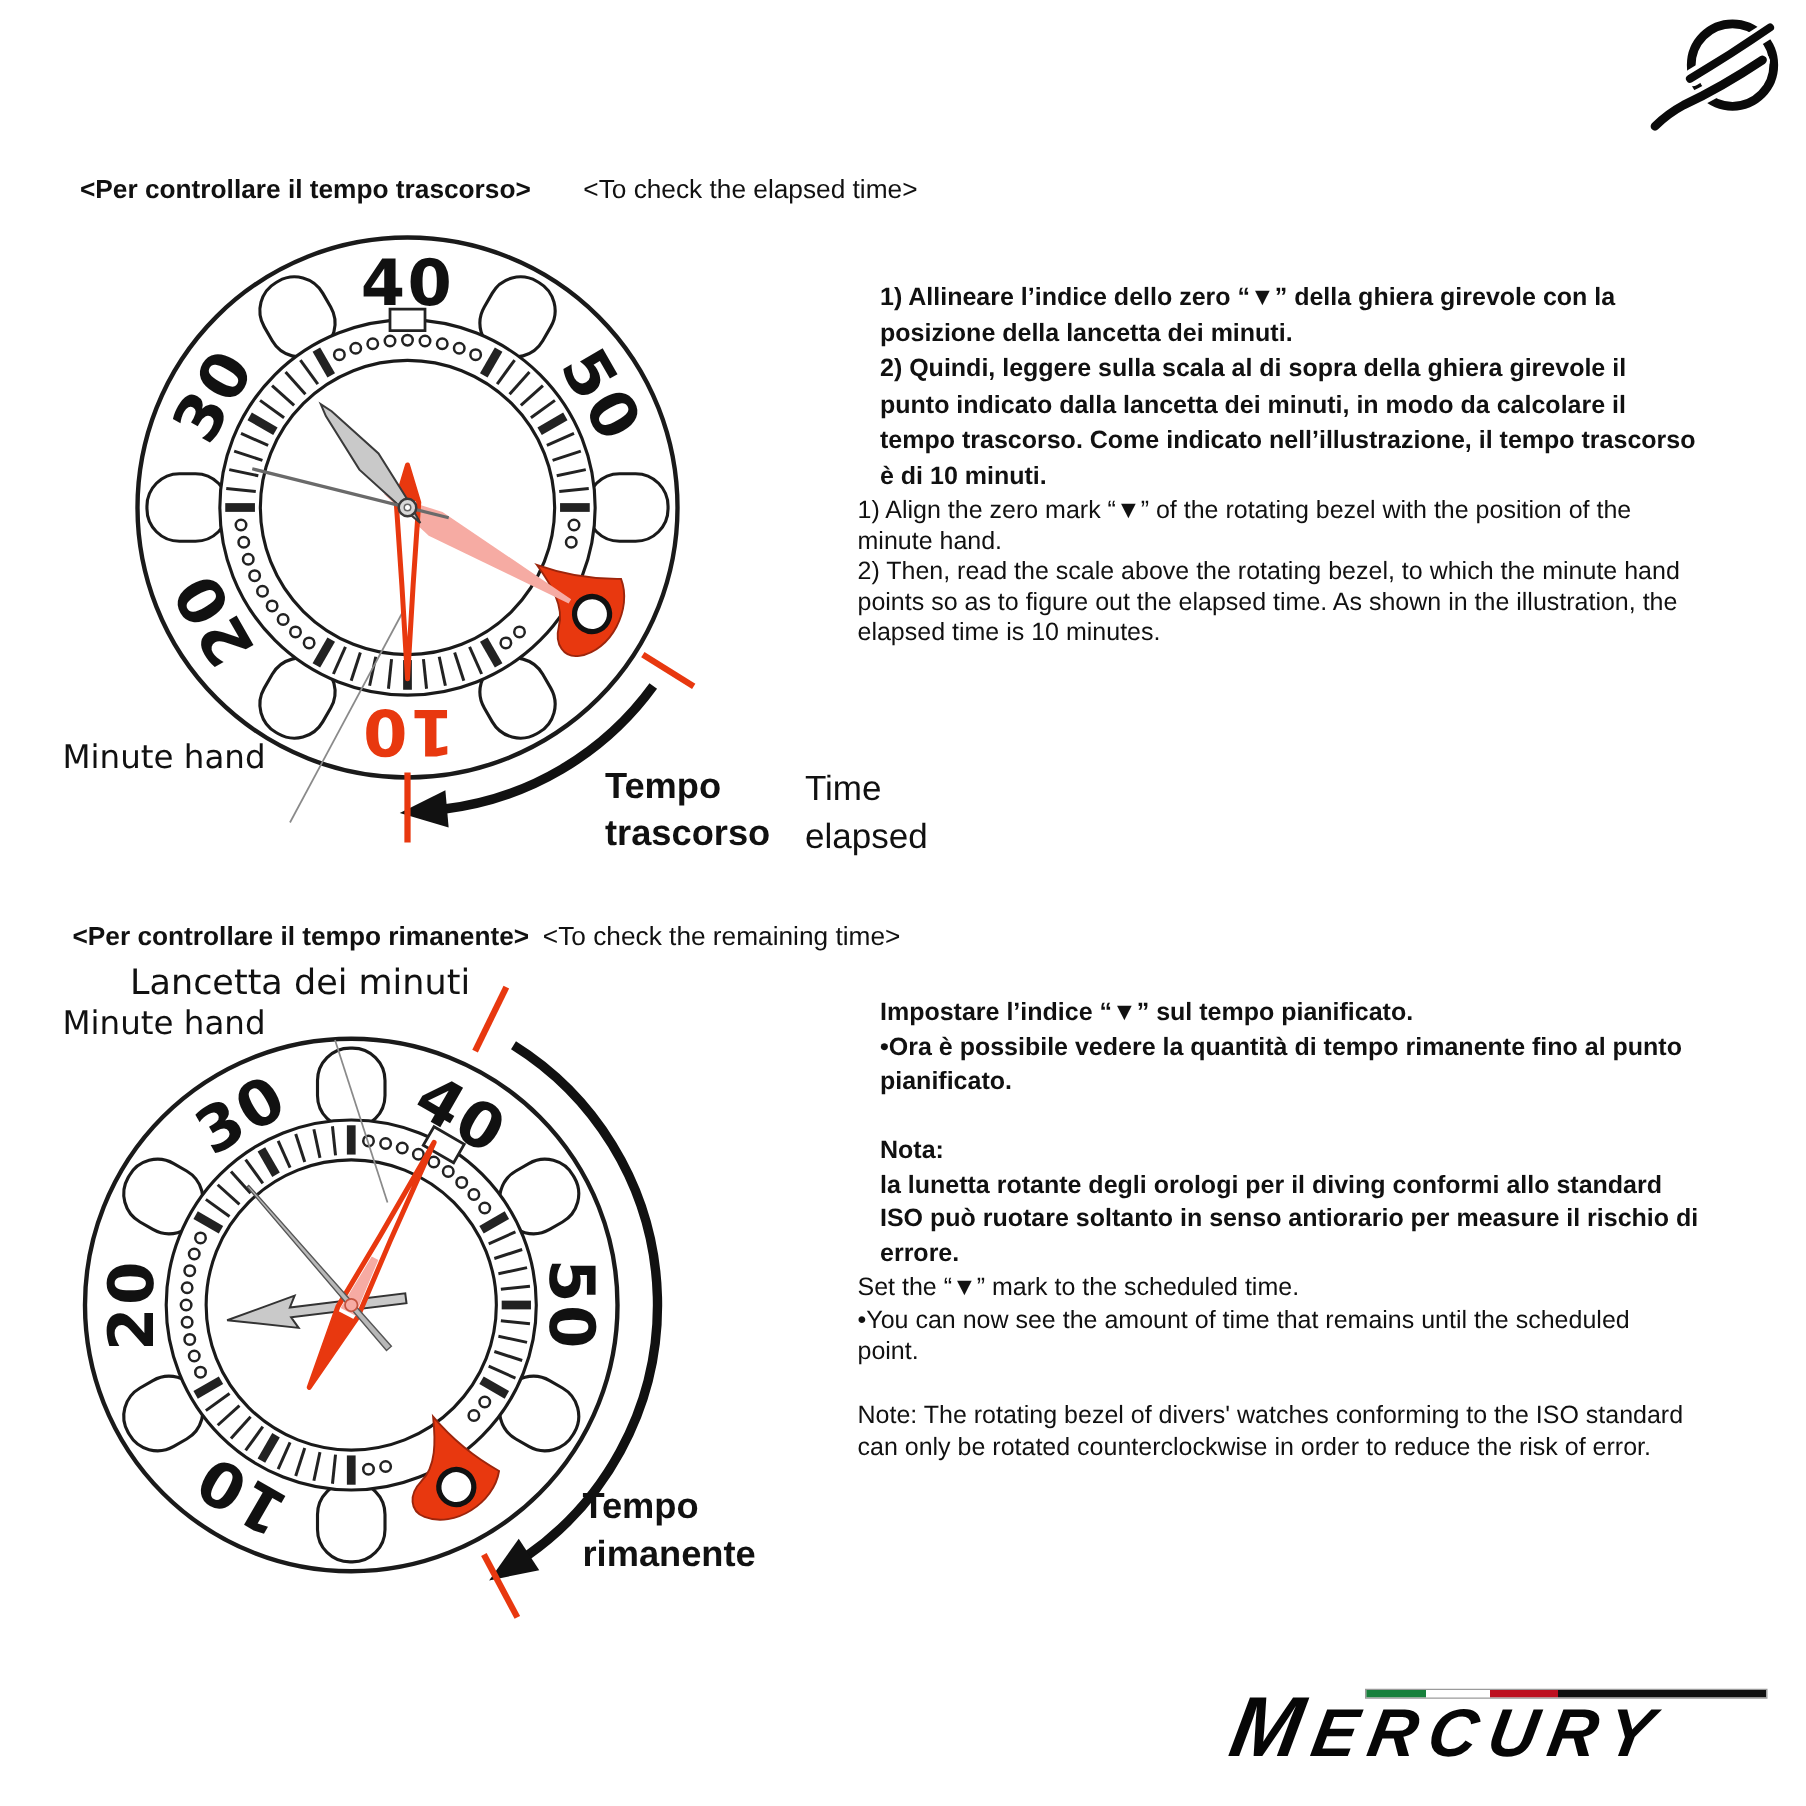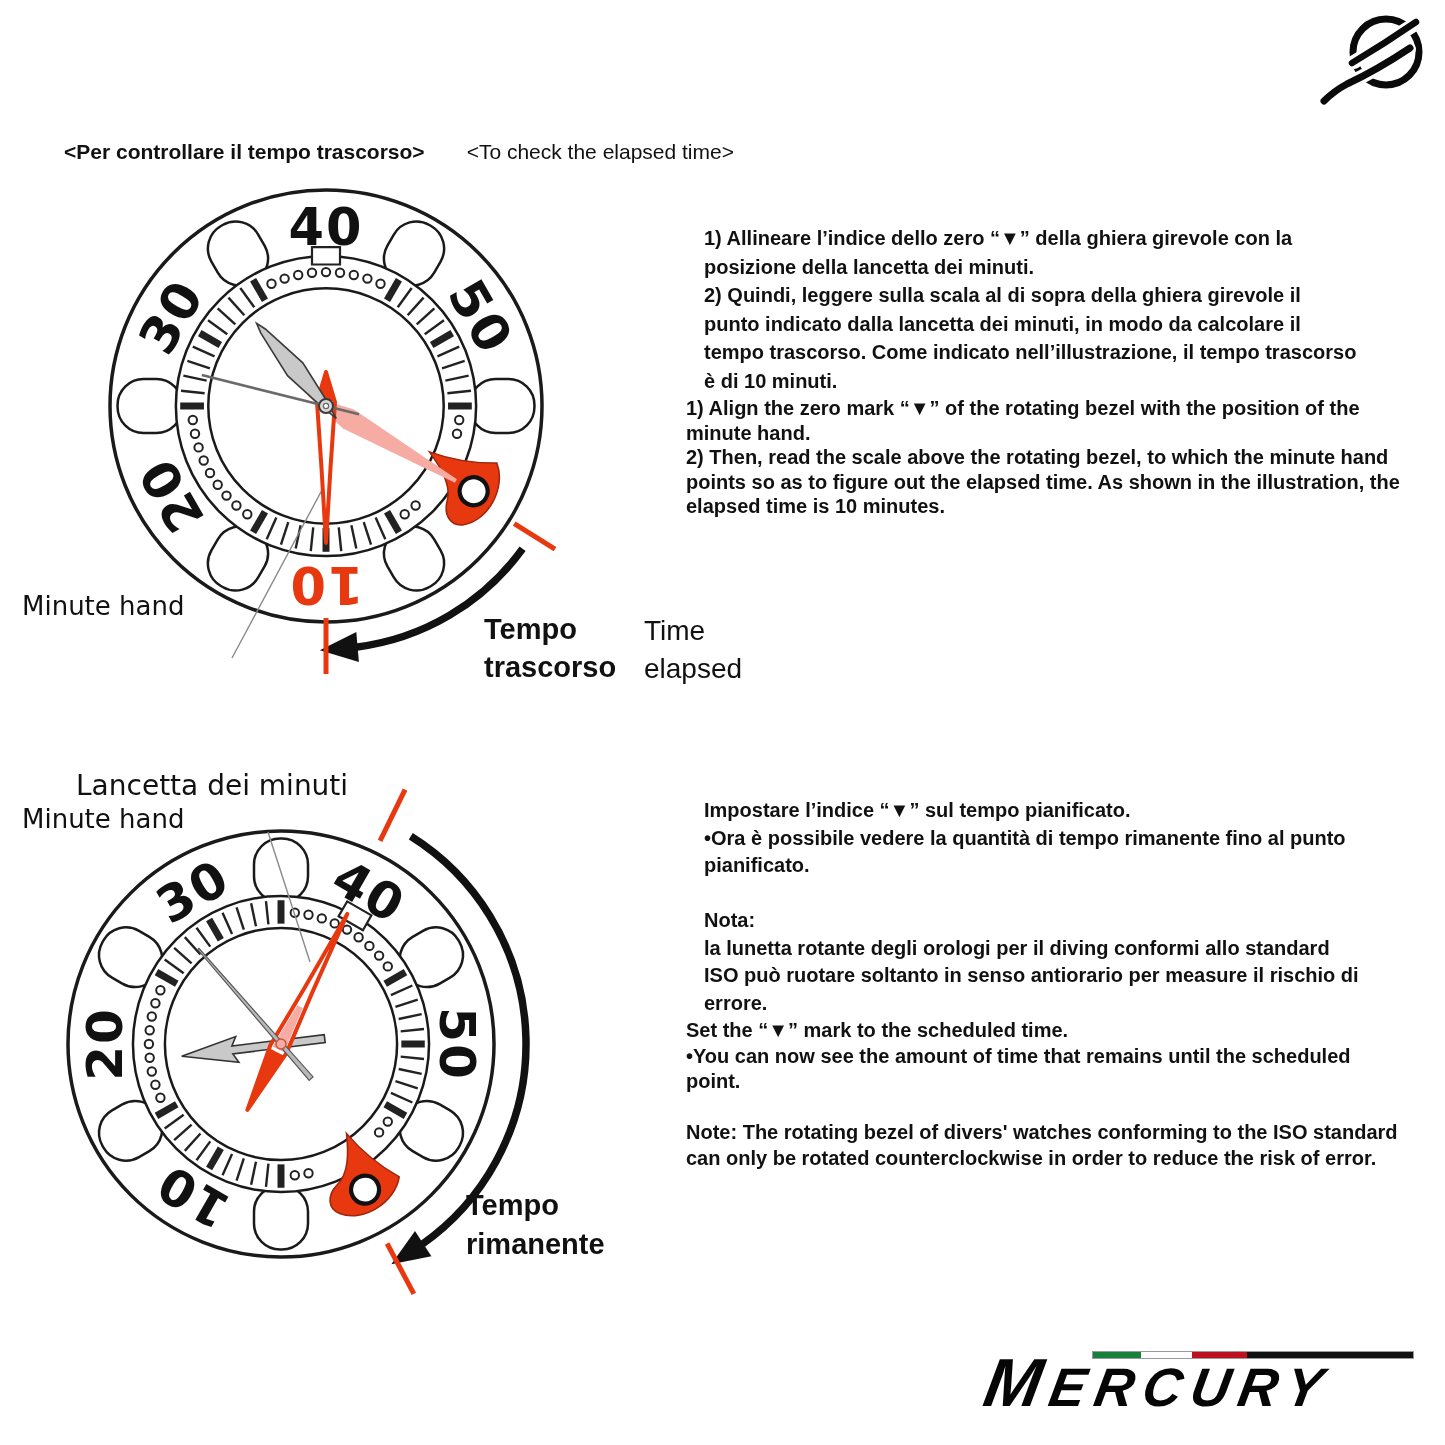--- a/index.html
+++ b/index.html
@@ -10,23 +10,23 @@
   .title-row{left:70px;top:90px;font-size:21.5px;white-space:nowrap;}
   .title-bullet{font-weight:bold;margin-right:22px;}
   .title-it{font-weight:bold;}
   .title-sep{font-weight:bold;margin:0 8px;}
   .title-en{font-weight:normal;font-size:21px;}
   .heading{white-space:nowrap;font-size:21px;}
   .heading .it{font-weight:bold;margin-top:33px;}
   .heading .en{font-weight:normal;}
   .para{white-space:pre-line;font-size:20px;}
   .para.it{font-weight:bold;line-height:28.5px;margin-left:18px;}
-  .para.en{font-weight:bold;line-height:24.5px;}
+  .para.en{font-weight:normal;line-height:24.5px;}
   .lbl{white-space:pre-line;line-height:36px;}
-  .lbl.dejavu{font-family:"DejaVu Sans",sans-serif;}
+  .lbl.dejavu{font-family:"DejaVu Sans",sans-serif;margin-left:28px;}
   .lbl.bold{font-weight:bold;}
   .wordmark{font-style:italic;font-weight:bold;font-size:54px;letter-spacing:9px;
             transform:skewX(-10deg);color:#060606;line-height:66px;}
   .wordmark::first-letter{font-size:68px;}
   .flag{height:6px;border:1px solid #9a9a9a;
         background:linear-gradient(90deg,#17803c 0 15%,#ffffff 15% 31%,#bd1020 31% 48%,#101010 48% 100%);}
 </style>
 </head>
 <body>
 
@@ -277,20 +277,23 @@
 2) Then, read the scale above the rotating bezel, to which the minute hand
 points so as to figure out the elapsed time. As shown in the illustration, the
 elapsed time is 10 minutes.</div>
 
   <div class="abs lbl dejavu" style="left:22px;top:588px;font-size:26px">Minute hand</div>
   <div class="abs lbl bold" style="left:484px;top:610px;font-size:29px;line-height:38px">Tempo
 trascorso</div>
   <div class="abs lbl" style="left:644px;top:612px;font-size:28px;line-height:38px">Time
 elapsed</div>
 
+  <div class="abs heading" style="left:58px;top:738px">
+    <span class="it">&lt;Per controllare il tempo rimanente&gt;</span><span class="en" style="margin-left:11px">&lt;To check the remaining time&gt;</span>
+  </div>
 
   <div class="abs lbl dejavu" style="left:76px;top:768px;font-size:28px">Lancetta dei minuti</div>
   <div class="abs lbl dejavu" style="left:22px;top:801px;font-size:26px">Minute hand</div>
 
   <div class="abs para it" style="left:686px;top:797px;width:745px;line-height:27.5px">Impostare l’indice “▼” sul tempo pianificato.
 •Ora è possibile vedere la quantità di tempo rimanente fino al punto
 pianificato.
 
 Nota:
 la lunetta rotante degli orologi per il diving conformi allo standard

